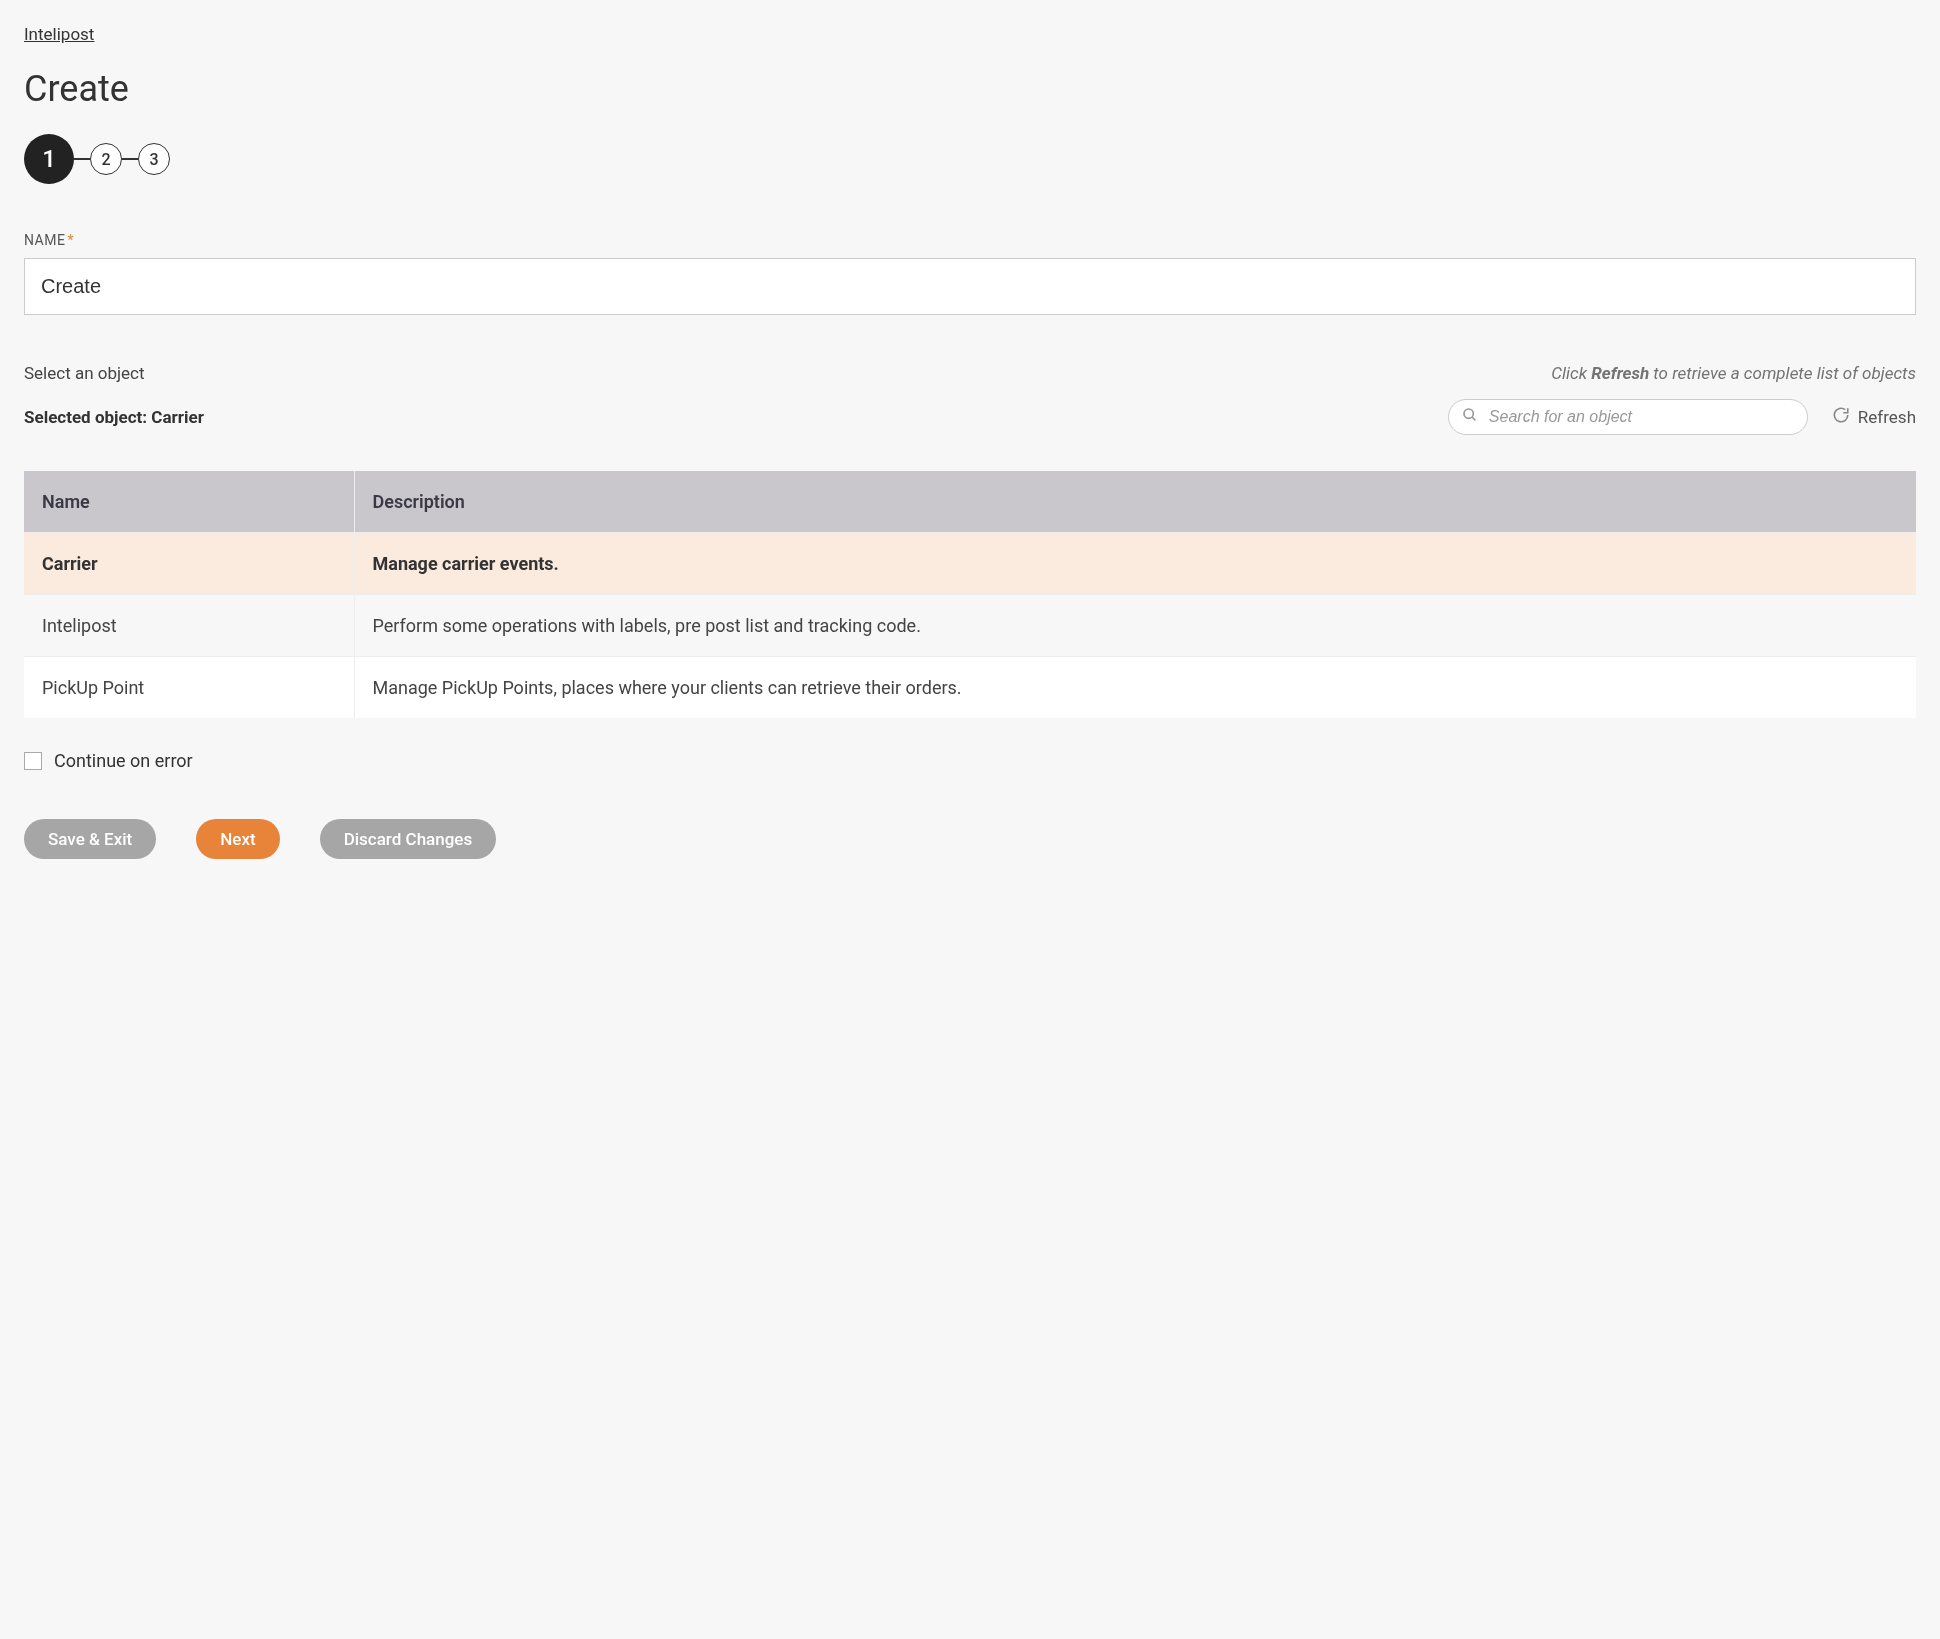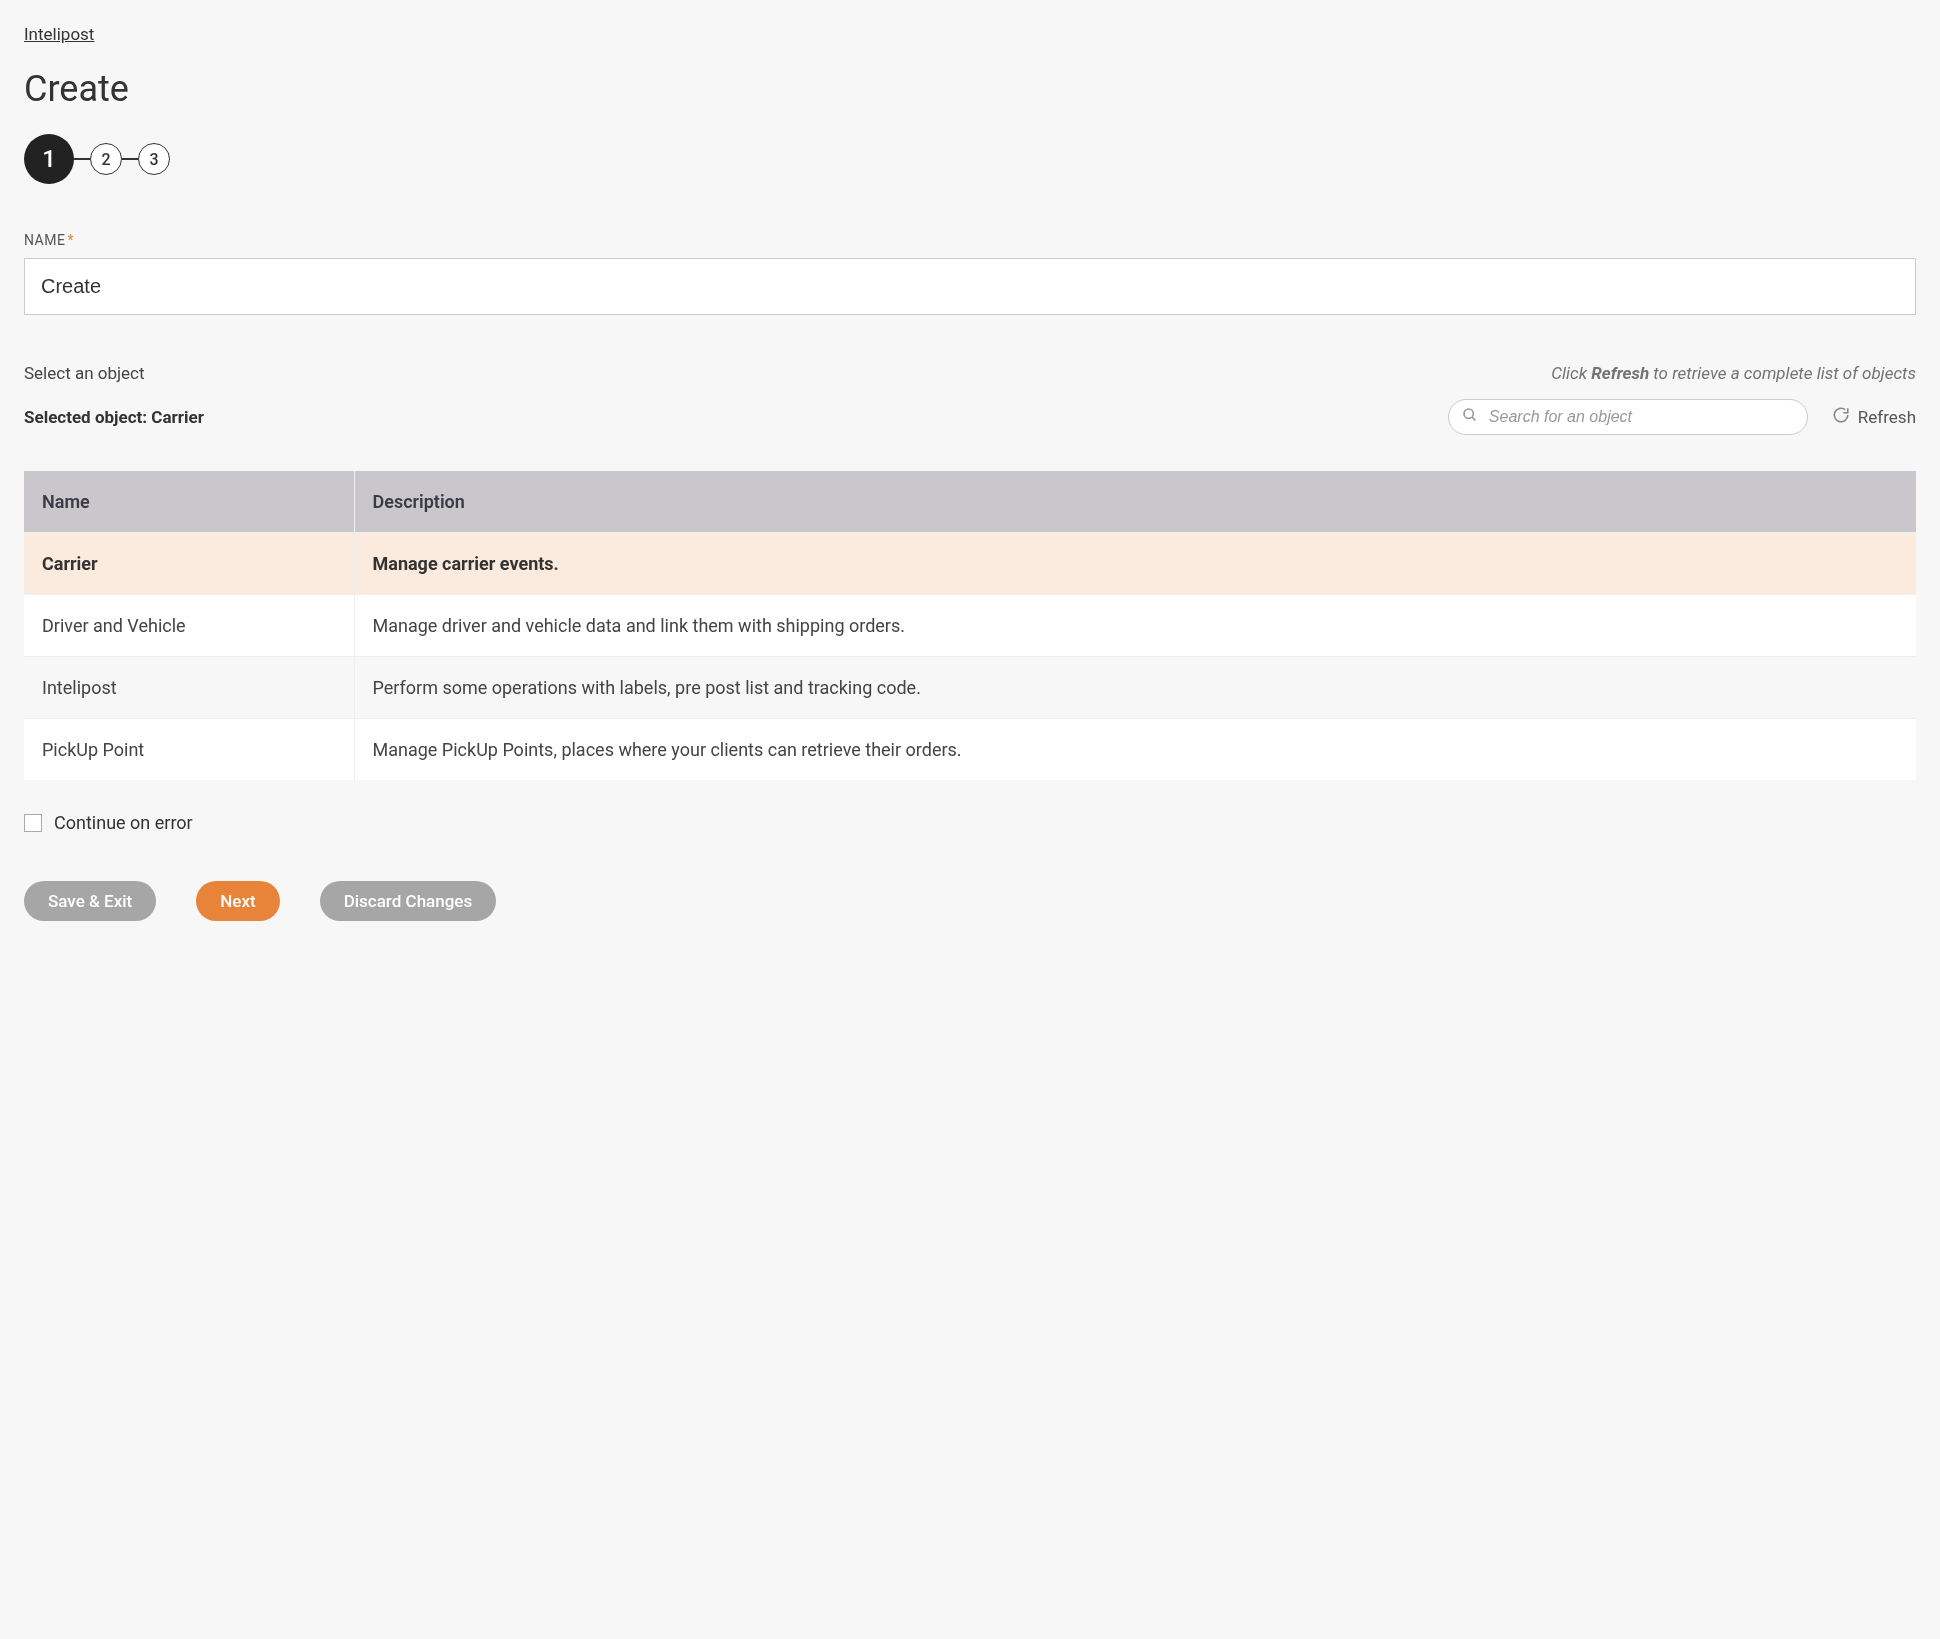--- a/index.html
+++ b/index.html
@@ -285,24 +285,20 @@
     <tr>
       <th>Name</th>
       <th>Description</th>
     </tr>
   </thead>
   <tbody id="table-body">
       <tr class="selected">
         <td>Carrier</td>
         <td>Manage carrier events.</td>
       </tr>
-      <tr>
-        <td>Driver and Vehicle</td>
-        <td>Manage driver and vehicle data and link them with shipping orders.</td>
-      </tr>
       <tr class="alt">
         <td>Intelipost</td>
         <td>Perform some operations with labels, pre post list and tracking code.</td>
       </tr>
       <tr>
         <td>PickUp Point</td>
         <td>Manage PickUp Points, places where your clients can retrieve their orders.</td>
       </tr>
     </tbody>
 </table>

